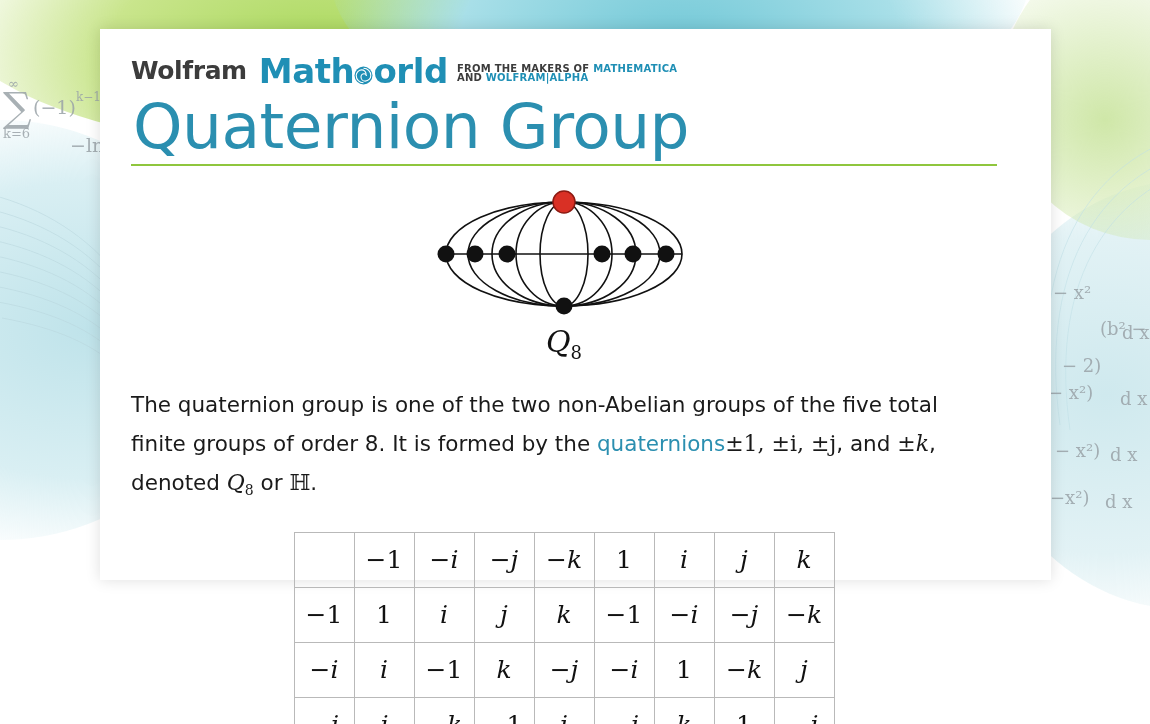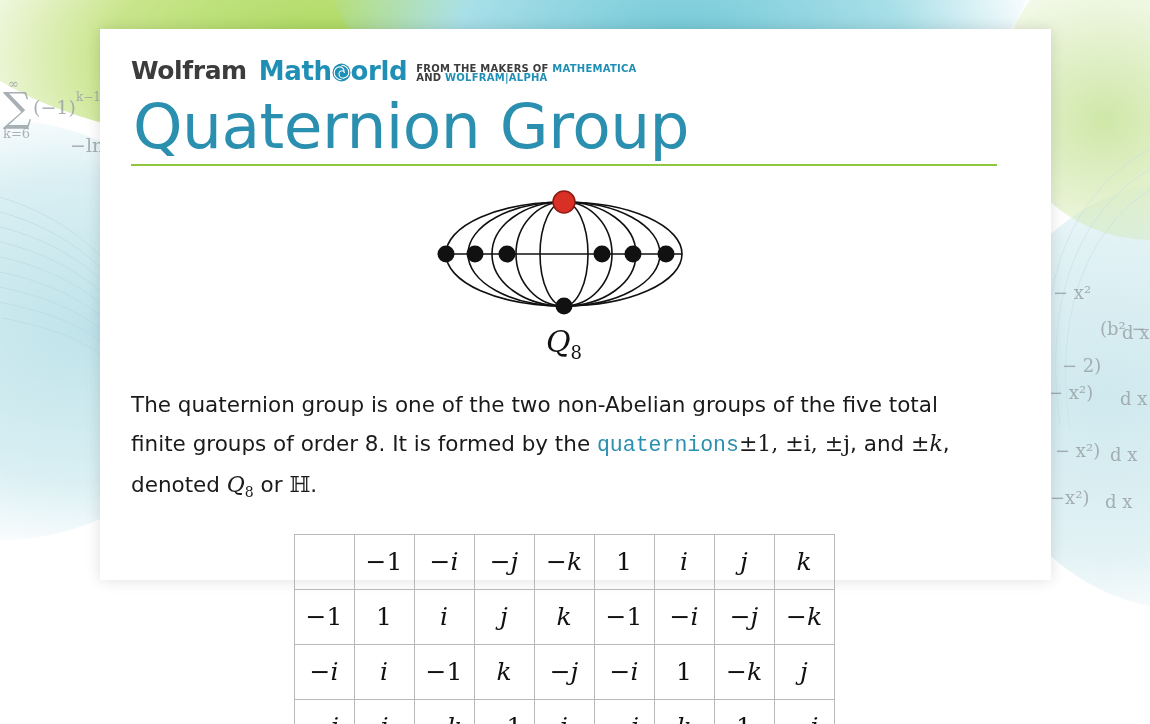--- a/index.html
+++ b/index.html
@@ -98,21 +98,21 @@
     font-family: "DejaVu Sans", sans-serif;
     font-weight: bold;
     font-size: 25px;
     color: #3c3c3c;
     letter-spacing: -0.4px;
     line-height: 28px;
   }
   #logo-mathworld {
     font-family: "DejaVu Sans", sans-serif;
     font-weight: bold;
-    font-size: 26px;
+    font-size: 34px;
     color: #1f8fb5;
     letter-spacing: -0.4px;
     line-height: 28px;
     margin-left: 12px;
     display: flex;
     align-items: baseline;
   }
   .mw-spiral {
     display: inline-block;
     width: 19px;
@@ -170,21 +170,20 @@
   #body-text {
     margin-top: 22px;
     font-family: "DejaVu Sans", sans-serif;
     font-size: 21.5px;
     line-height: 39px;
     color: #1a1a1a;
   }
   #body-text a {
     color: #2b8fb0;
     text-decoration: none;
-    font-family: Liberation Mono, monospace;
   }
   .mathi {
     font-family: "DejaVu Serif", serif;
     font-style: italic;
     font-size: 22px;
   }
   .mathn {
     font-family: "DejaVu Serif", serif;
     font-style: normal;
     font-size: 22px;

